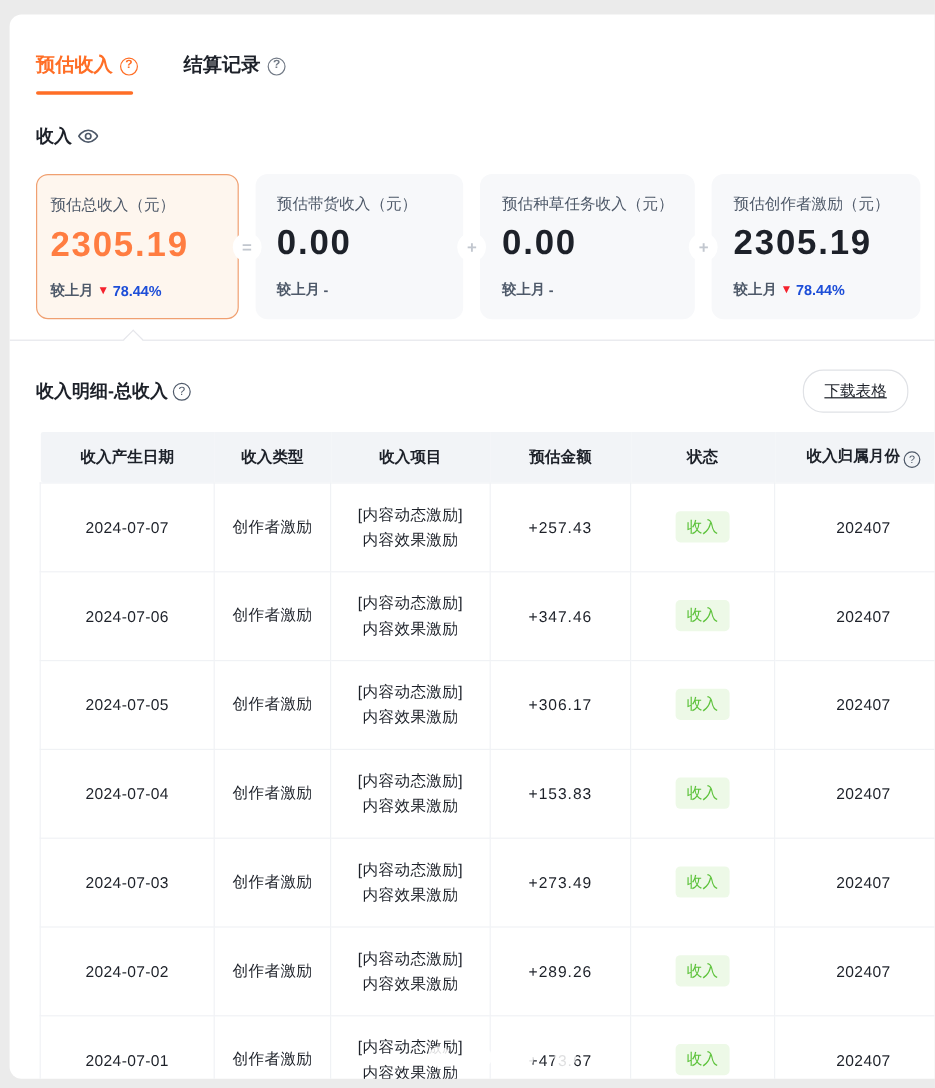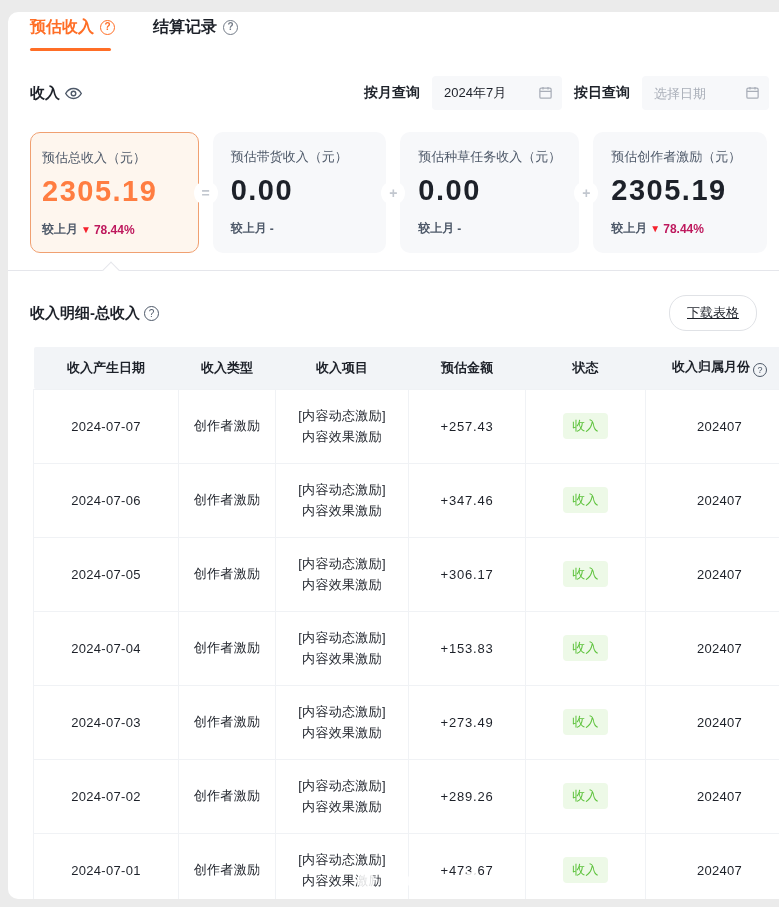--- a/index.html
+++ b/index.html
@@ -12,21 +12,21 @@
     position: relative;
   }
   .panel {
     position: absolute; left: 8px; top: 12px;
     width: 771px; height: 887px;
     background: #fff;
     border-radius: 10px 0 0 10px;
     overflow: hidden;
   }
   
-  .tabs { display: flex; gap: 38px; padding: 4px 0 0 22px; }
+  .tabs { display: flex; gap: 38px; padding: 32px 0 0 22px; }
   .tab {
     display: inline-flex; align-items: center; gap: 6px;
     font-size: 16px; font-weight: 700; line-height: 22px;
     padding-bottom: 13px; position: relative; cursor: pointer;
     color: #1d2129;
   }
   .tab.active { color: #ff6e26; }
   .tab.active::after {
     content: ""; position: absolute; left: 0; right: 4px; bottom: 0;
     height: 3px; background: #ff6e26; border-radius: 2px;
@@ -64,21 +64,21 @@
     flex: 0 0 24px; width: 24px; height: 24px; border-radius: 50%;
     background: #fff; color: #c2c7cf; z-index: 2;
     display: flex; align-items: center; justify-content: center;
     align-self: center; margin: 0 -5px; font-size: 14px; font-weight: 700;
   }
   .card-title { font-size: 13px; color: #4e5969; white-space: nowrap; }
   .card-value { font-size: 29px; font-weight: 600; letter-spacing: 1.5px; margin-top: 8px; color: #1d2129; }
   .card.active .card-value { color: #ff7d41; }
   .card-compare { display: flex; align-items: center; gap: 3px; margin-top: 13px; font-size: 12px; color: #4e5969; font-weight: 600; }
   .trend { color: #f5222d; font-size: 10px; line-height: 1; }
-  .compare-red { color: #be185d; }
+  .compare-red { color: #1d4ed8; }
   
   .divider { position: relative; border-top: 1px solid #e5e6eb; margin-top: 17px; }
   .caret {
     position: absolute; left: 97px; top: -7px; width: 12px; height: 12px;
     background: #fff; transform: rotate(45deg);
     border-left: 1px solid #e5e6eb; border-top: 1px solid #e5e6eb;
   }
   
   .detail-head { display: flex; align-items: center; margin: 24px 22px 0 22px; }
   .detail-title { display: inline-flex; align-items: center; gap: 4px; font-size: 15px; font-weight: 700; }
@@ -128,38 +128,20 @@
     </div>
   </div>
 
   <div class="income-row">
     <div class="income-title">
       <span>收入</span>
       <svg class="eye" viewBox="0 0 24 24" fill="none" stroke="currentColor" stroke-width="2">
         <path d="M1 12s4-7 11-7 11 7 11 7-4 7-11 7S1 12 1 12z"></path>
           <circle cx="12" cy="12" r="3.2"></circle>
       </svg>
-    </div>
-    <div class="query-group">
-      <span class="query-label">按月查询</span>
-      <div class="date-field">
-        <input class="in-month" readonly="" value="2024年7月" style="">
-        <svg class="cal" viewBox="0 0 24 24" fill="none" stroke="currentColor" stroke-width="2">
-          <rect x="3" y="5" width="18" height="16" rx="2"></rect>
-            <path d="M3 10h18M8 3v4M16 3v4"></path>
-        </svg>
-      </div>
-      <span class="query-label">按日查询</span>
-      <div class="date-field">
-        <input class="in-day" readonly="" placeholder="选择日期" style="">
-        <svg class="cal" viewBox="0 0 24 24" fill="none" stroke="currentColor" stroke-width="2">
-          <rect x="3" y="5" width="18" height="16" rx="2"></rect>
-            <path d="M3 10h18M8 3v4M16 3v4"></path>
-        </svg>
-      </div>
     </div>
   </div>
 
   <div class="cards">
     <div class="card active">
       <div class="card-title">预估总收入（元）</div>
       <div class="card-value">2305.19</div>
       <div class="card-compare">
         <span>较上月</span>
         <span class="trend">▼</span>

